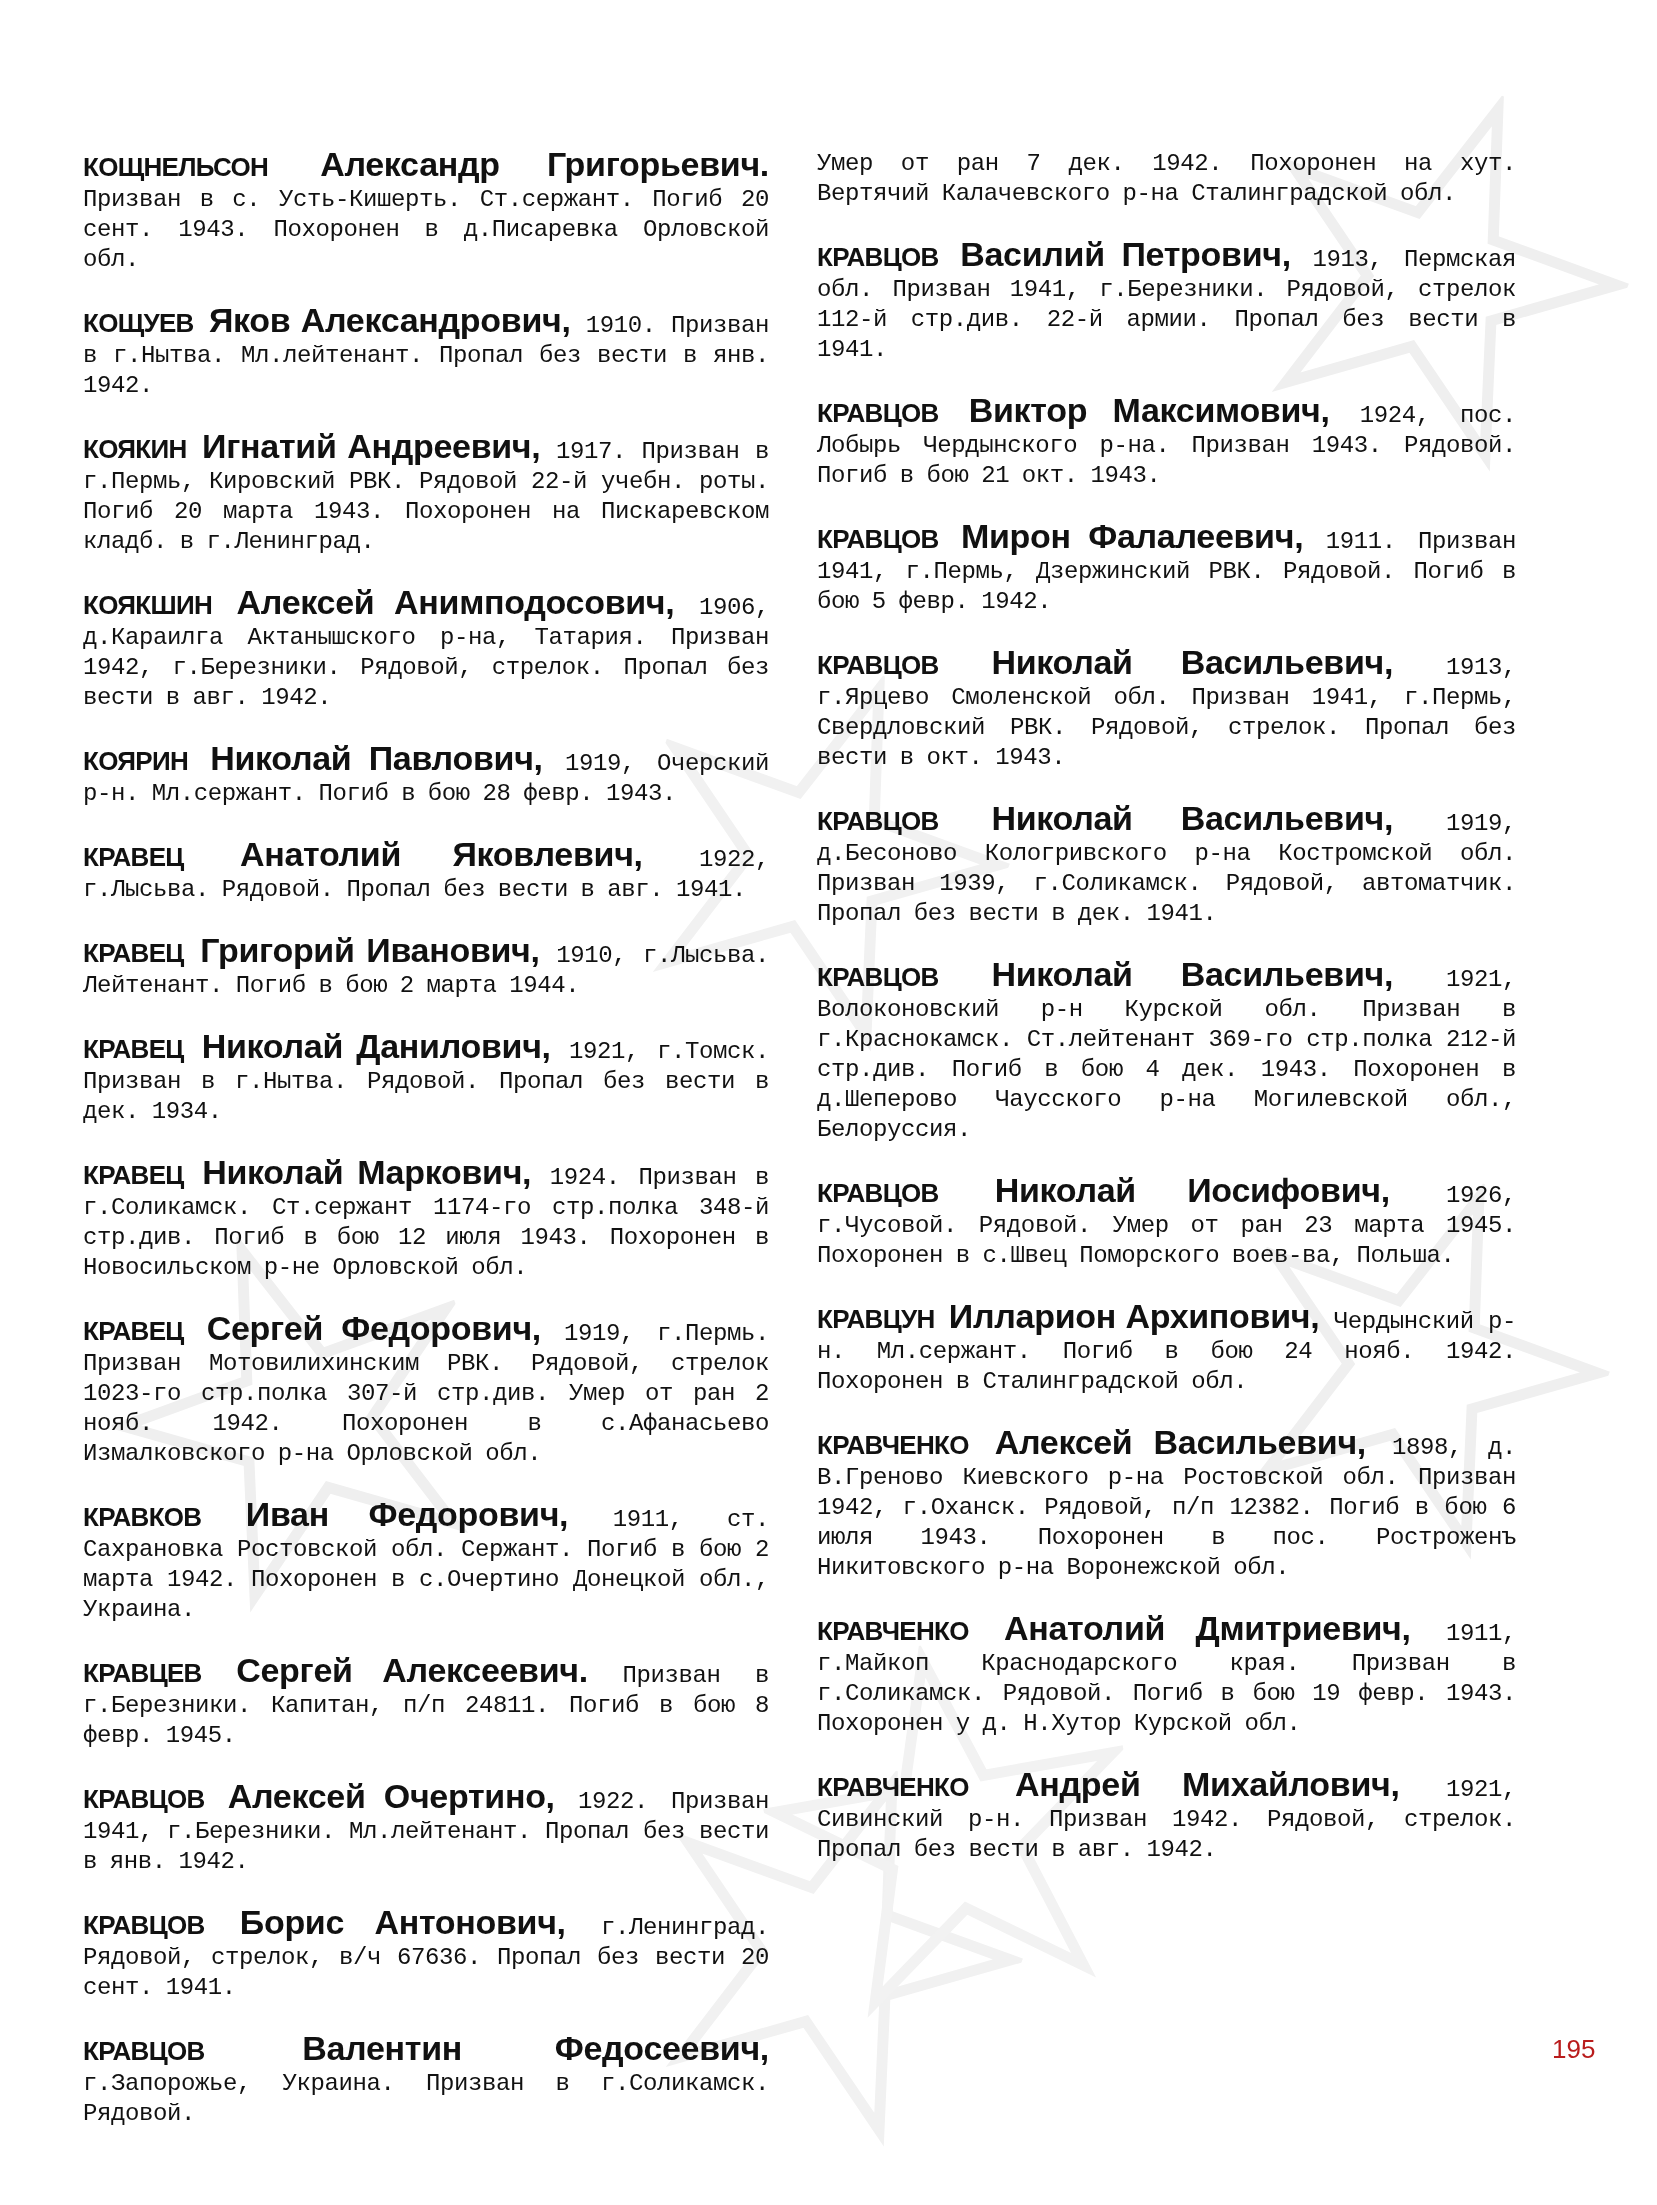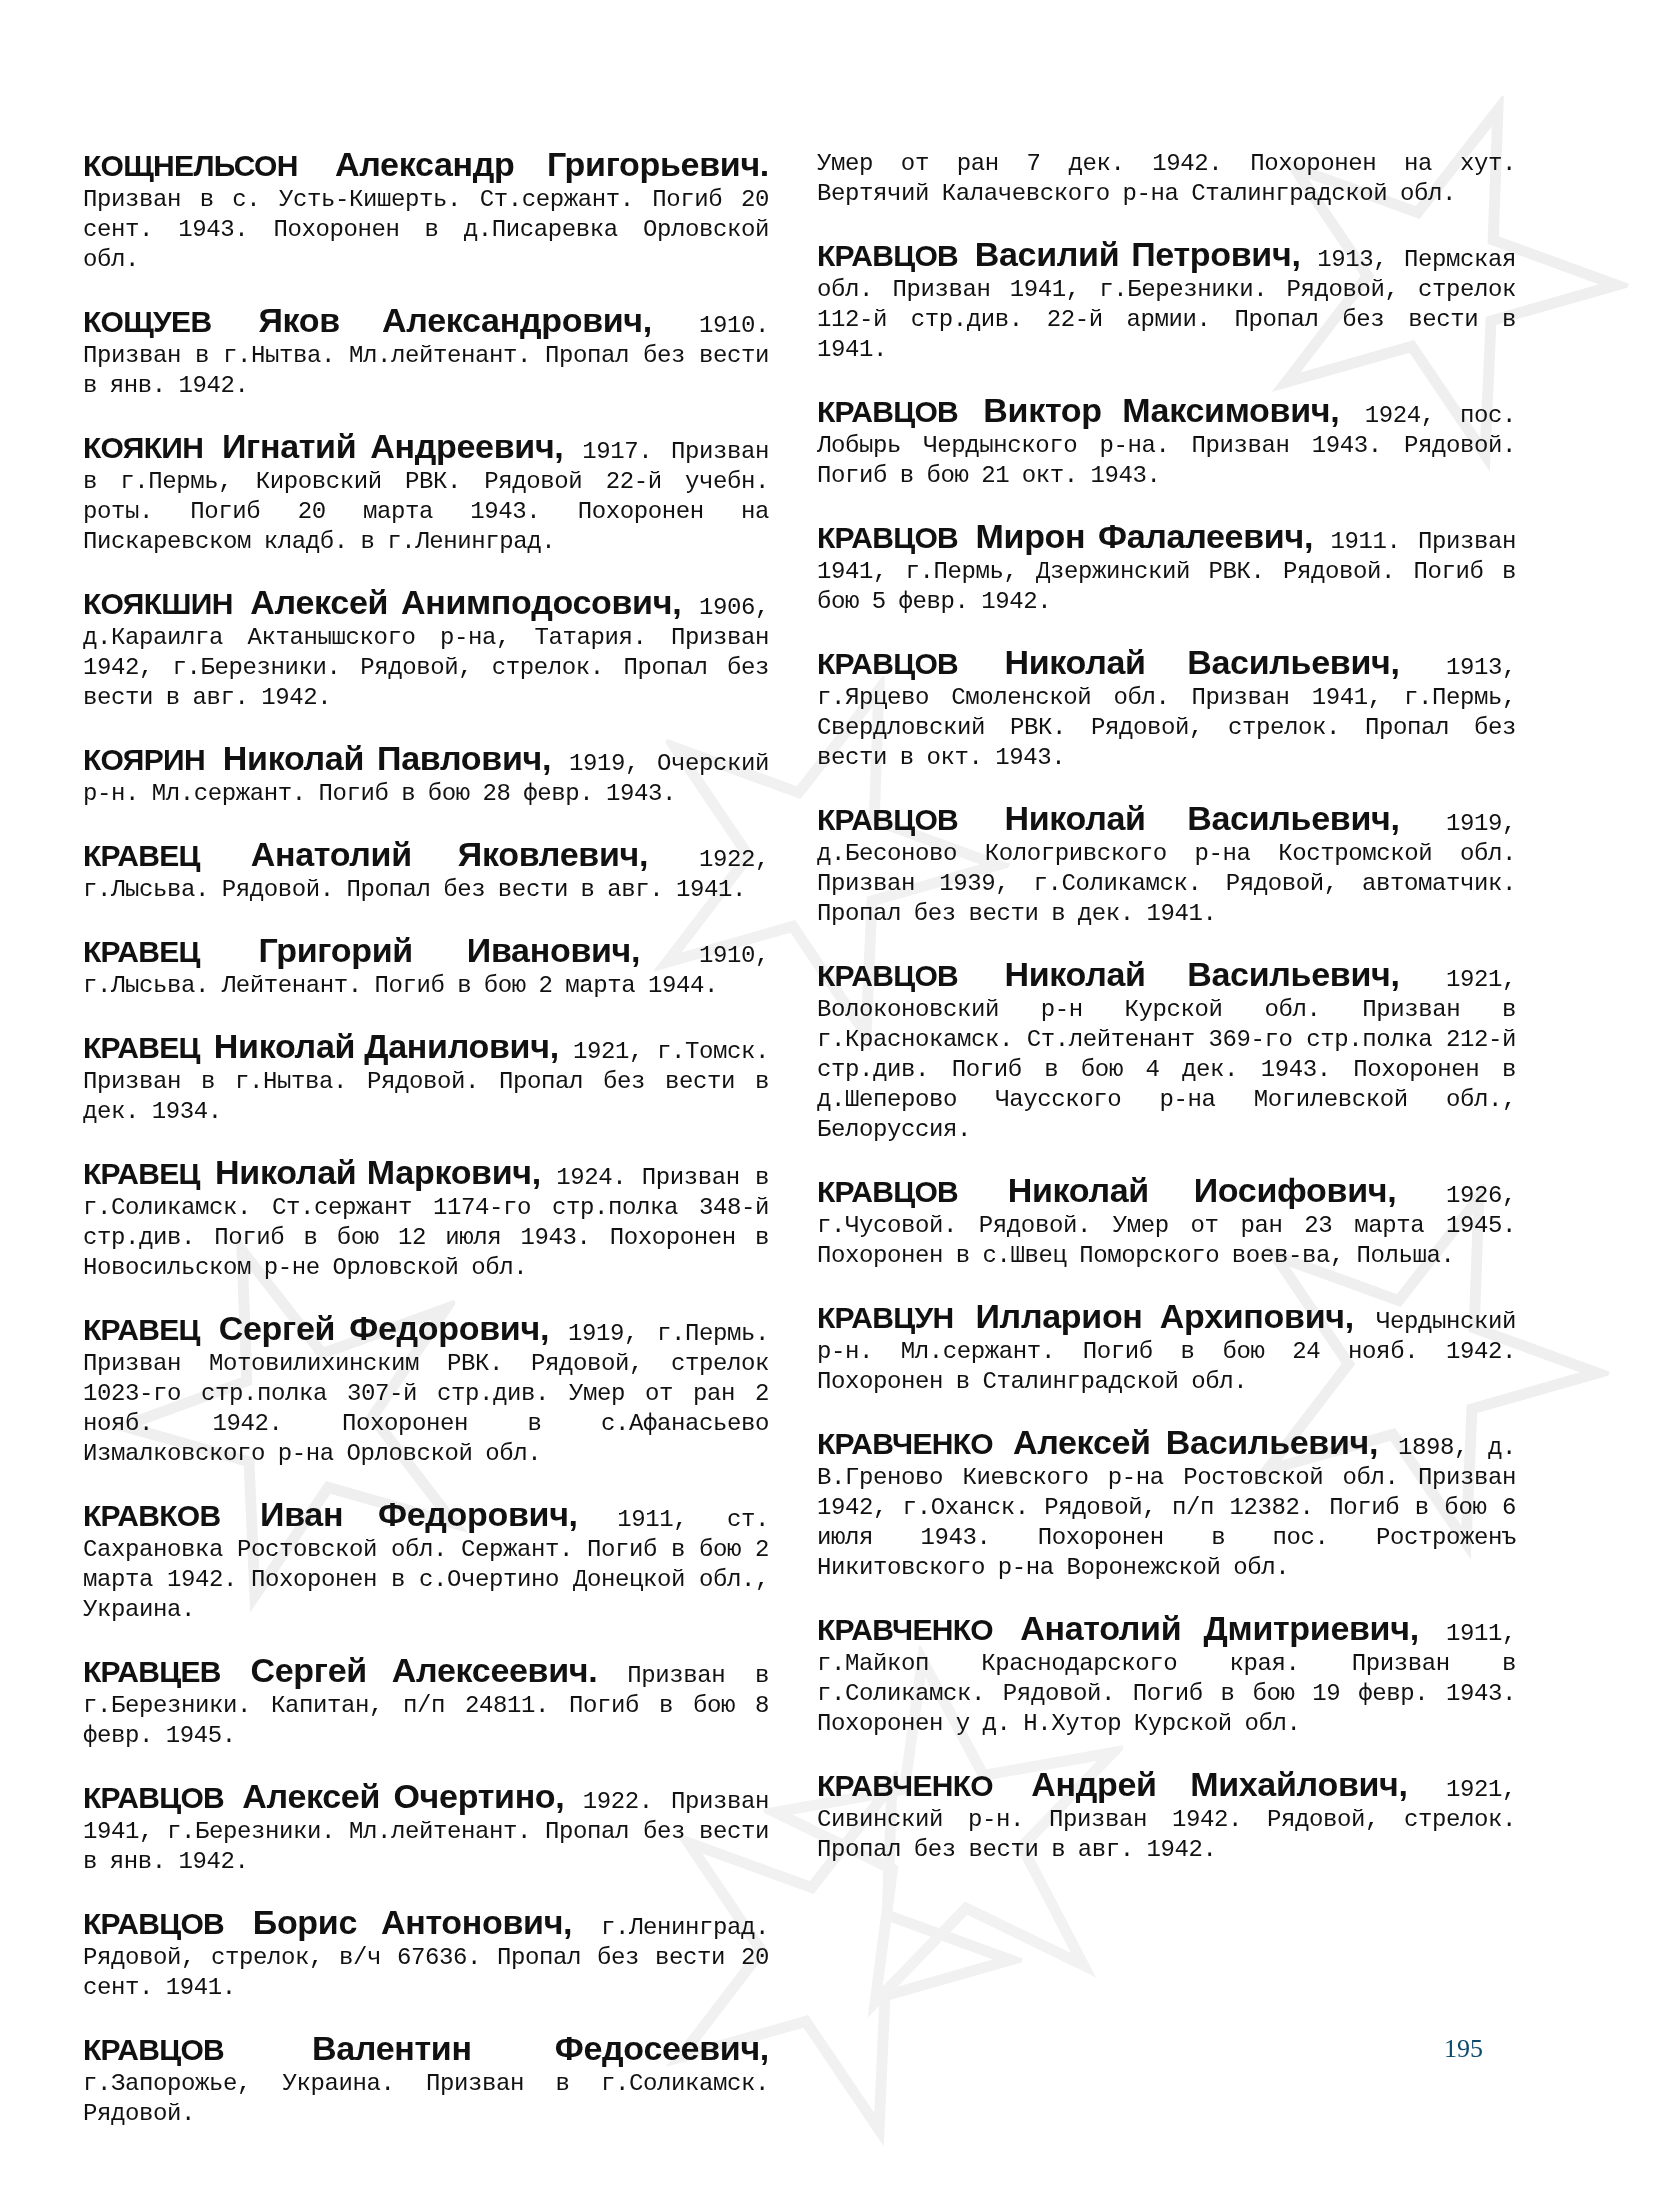--- a/index.html
+++ b/index.html
@@ -37,36 +37,36 @@
     letter-spacing: -0.4px;
     word-spacing: -1.3px;
     margin: 0 0 30px 0;
     position: relative;
     z-index: 2;
   }
   .entry .surname {
     font-family: "Liberation Sans Narrow", "Liberation Sans", "DejaVu Sans", sans-serif;
     font-weight: 700;
     letter-spacing: -0.7px;
-    font-size: 30px;
+    font-size: 26px;
   }
   .entry .given {
     font-family: "Liberation Sans Narrow", "Liberation Sans", "DejaVu Sans", sans-serif;
     font-weight: 700;
     letter-spacing: -0.3px;
     font-size: 34px;
   }
   .entry.continuation { margin-top: 0; }
   #page-number {
     position: absolute;
-    left: 1444px;
+    left: 1552px;
     top: 2034px;
     font-size: 26px;
-    font-family: Liberation Serif, serif;
-    color: #0c4a6e;
+    font-family: Liberation Sans, sans-serif;
+    color: #b91c1c;
   }
 </style>
 </head>
 <body>
 
 <div class="watermark" style="left:117px; top:1226px; transform:rotate(-20deg);">
   <svg viewBox="0 0 100 100">
       <polygon points="50,4 61,38 97,38 68,59 79,94 50,73 21,94 32,59 3,38 39,38" fill="none" stroke="#efefef" stroke-width="3"></polygon>
     </svg>
 </div>

